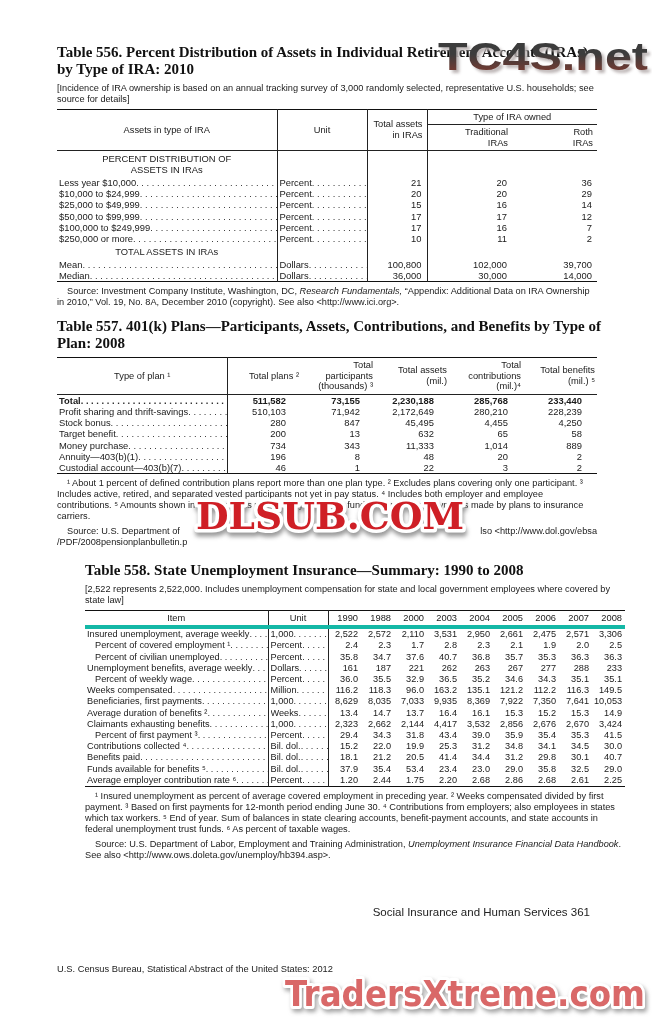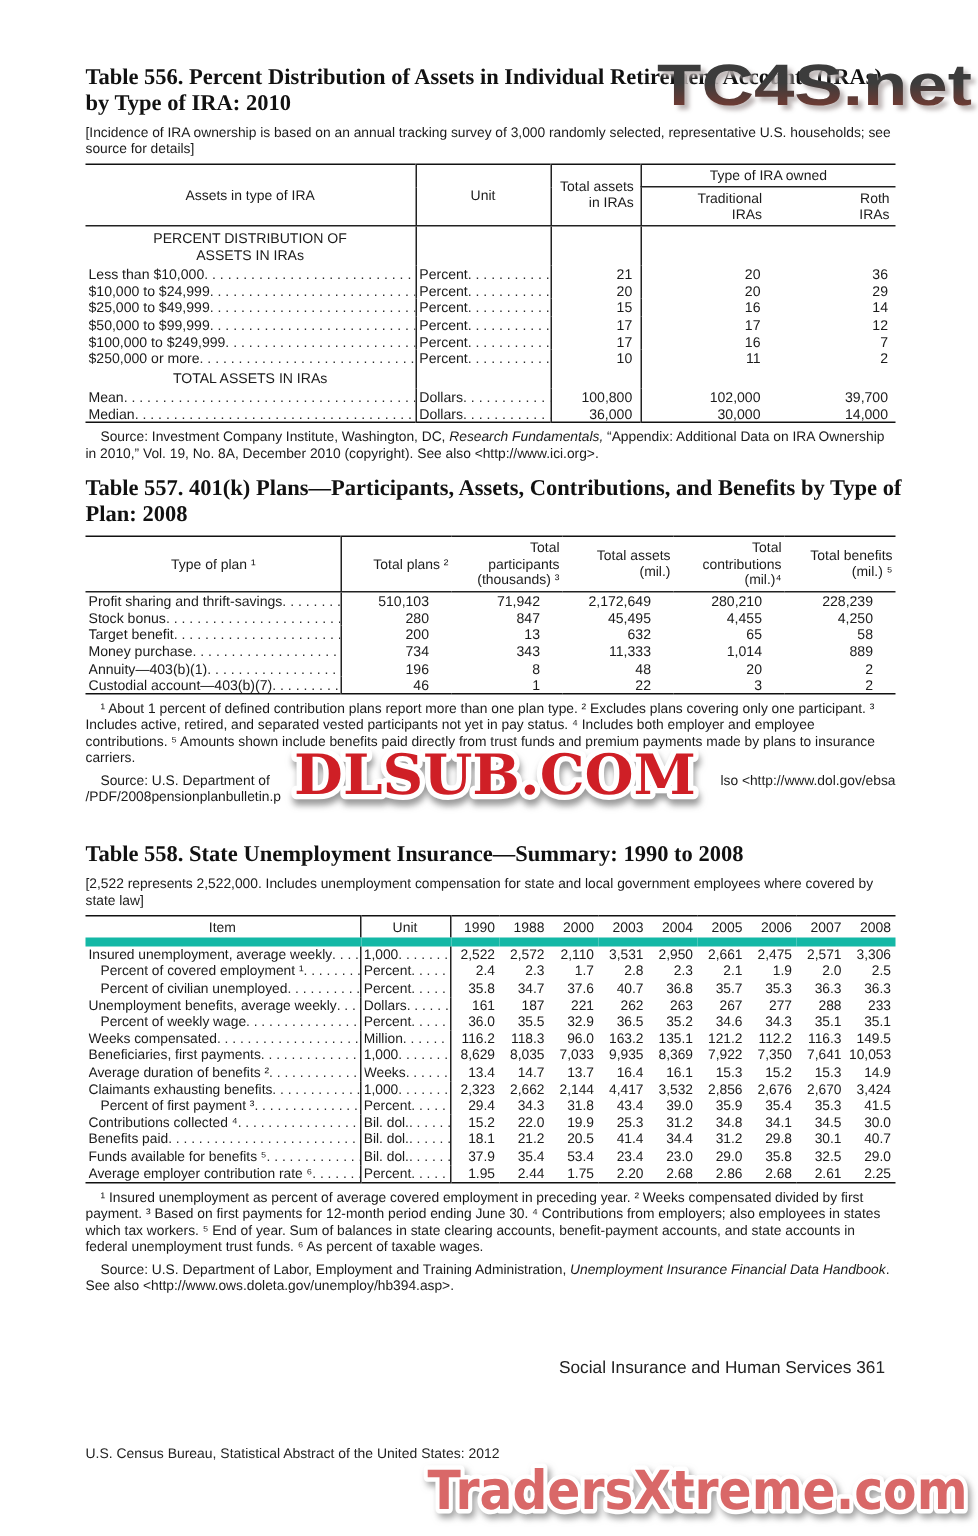--- a/index.html
+++ b/index.html
@@ -1,19 +1,19 @@
 <!DOCTYPE html>
 <html><head>
 <meta charset="utf-8">
 <style>
   html,body{margin:0;padding:0;}
   .page{position:relative;width:652px;height:1024px;background:#ffffff;overflow:hidden;
         font-family:"Liberation Sans",sans-serif;color:#1a1a1a;}
   .sec{position:absolute;left:57px;width:540px;}
-  #s556{top:44px;} #s557{top:318px;} #s558{top:562px;}
+  #s556{top:44px;} #s557{top:318px;} #s558{top:562px;margin-left:28px;}
 
   .tbl-title{font-family:"Liberation Serif",serif;font-weight:bold;font-size:15px;
              line-height:17px;margin:0 0 5px 0;width:548px;color:#111;}
   .tbl-note{font-size:9.2px;line-height:10.8px;margin:0 0 4px 0;}
 
   table{border-collapse:collapse;table-layout:fixed;width:540px;
         border-top:1.5px solid #111;border-bottom:1.5px solid #111;
         font-size:9.4px;}
   th{font-weight:normal;font-size:9.3px;line-height:10.6px;padding:2px 3px;vertical-align:middle;}
   td{padding:0 0 0 2px;line-height:11.2px;vertical-align:bottom;overflow:hidden;}
@@ -40,21 +40,21 @@
   #tbl556 td.num{padding-right:5px;}
 
   
   #tbl557 th{border-bottom:1px solid #222;text-align:right;padding-right:2px;}
   #tbl557 th:first-child{text-align:center;}
   #tbl557 th:nth-child(2),#tbl557 tbody td:nth-child(2){border-left:1px solid #222;}
   #tbl557 td.num{padding-right:15px;}
 
   
   #tbl558{font-size:9.2px;}
-  #tbl558 th{border-bottom:6px solid #14b8a6;text-align:right;padding:2px 3px;}
+  #tbl558 th{border-bottom:4px solid #14b8a6;text-align:right;padding:2px 3px;}
   #tbl558 th:first-child,#tbl558 th:nth-child(2){text-align:center;}
   #tbl558 th:nth-child(2),#tbl558 th:nth-child(3),
   #tbl558 tbody td:nth-child(2),#tbl558 tbody td:nth-child(3){border-left:1px solid #222;}
   #tbl558 td.num{padding-right:3px;}
 
   .fn{font-size:9.2px;line-height:10.9px;margin:4px 0 0 0;text-indent:10px;}
   .src{font-size:9.2px;line-height:10.9px;margin:4px 0 0 0;text-indent:10px;}
   .ital{font-style:italic;}
   .src557-l1{display:flex;justify-content:space-between;font-size:9.2px;line-height:10.9px;margin-top:4px;}
   .src557-l1 .left{text-indent:10px;}
@@ -103,21 +103,21 @@
           <tr>
             <td class="section">PERCENT DISTRIBUTION OF ASSETS IN IRAs</td>
             <td></td>
             <td></td>
             <td></td>
             <td></td>
           </tr>
           <tr>
             <td class="lab">
               <div class="leader">
-                <span class="lbl">Less than $10,000</span>
+                <span class="lbl">Less year $10,000</span>
                 <span class="dots"></span>
               </div>
             </td>
             <td class="unitc">
               <div class="leader">
                 <span class="lbl">Percent</span>
                 <span class="dots"></span>
               </div>
             </td>
             <td class="num">21</td>
@@ -270,20 +270,33 @@
         <tr>
           <th>Type of plan ¹</th>
           <th>Total plans ²</th>
           <th>Total participants (thousands) ³</th>
           <th>Total assets (mil.)</th>
           <th>Total contributions (mil.)⁴</th>
           <th>Total benefits (mil.) ⁵</th>
         </tr>
       </thead>
       <tbody>
+          <tr class="bold">
+            <td class="lab">
+              <div class="leader">
+                <span class="lbl">Total</span>
+                <span class="dots"></span>
+              </div>
+            </td>
+            <td class="num">511,582</td>
+            <td class="num">73,155</td>
+            <td class="num">2,230,188</td>
+            <td class="num">285,768</td>
+            <td class="num">233,440</td>
+          </tr>
           <tr>
             <td class="lab">
               <div class="leader">
                 <span class="lbl">Profit sharing and thrift-savings</span>
                 <span class="dots"></span>
               </div>
             </td>
             <td class="num">510,103</td>
             <td class="num">71,942</td>
             <td class="num">2,172,649</td>
@@ -703,21 +716,21 @@
                 <span class="lbl">Average employer contribution rate ⁶</span>
                 <span class="dots"></span>
               </div>
             </td>
             <td class="unitc">
               <div class="leader">
                 <span class="lbl">Percent</span>
                 <span class="dots"></span>
               </div>
             </td>
-            <td class="num">1.95</td>
+            <td class="num">1.20</td>
             <td class="num">2.44</td>
             <td class="num">1.75</td>
             <td class="num">2.20</td>
             <td class="num">2.68</td>
             <td class="num">2.86</td>
             <td class="num">2.68</td>
             <td class="num">2.61</td>
             <td class="num">2.25</td>
           </tr>
         </tbody>

